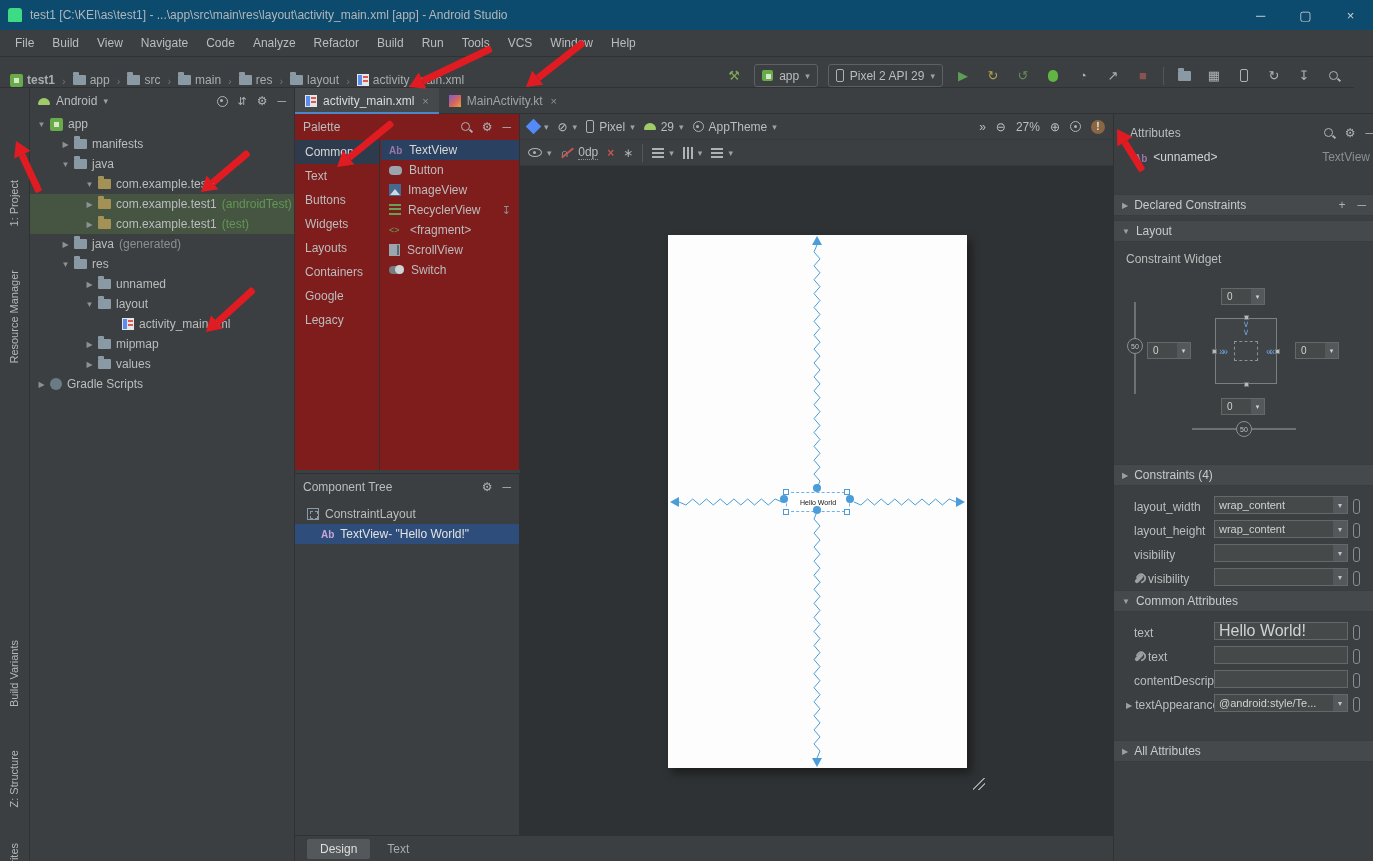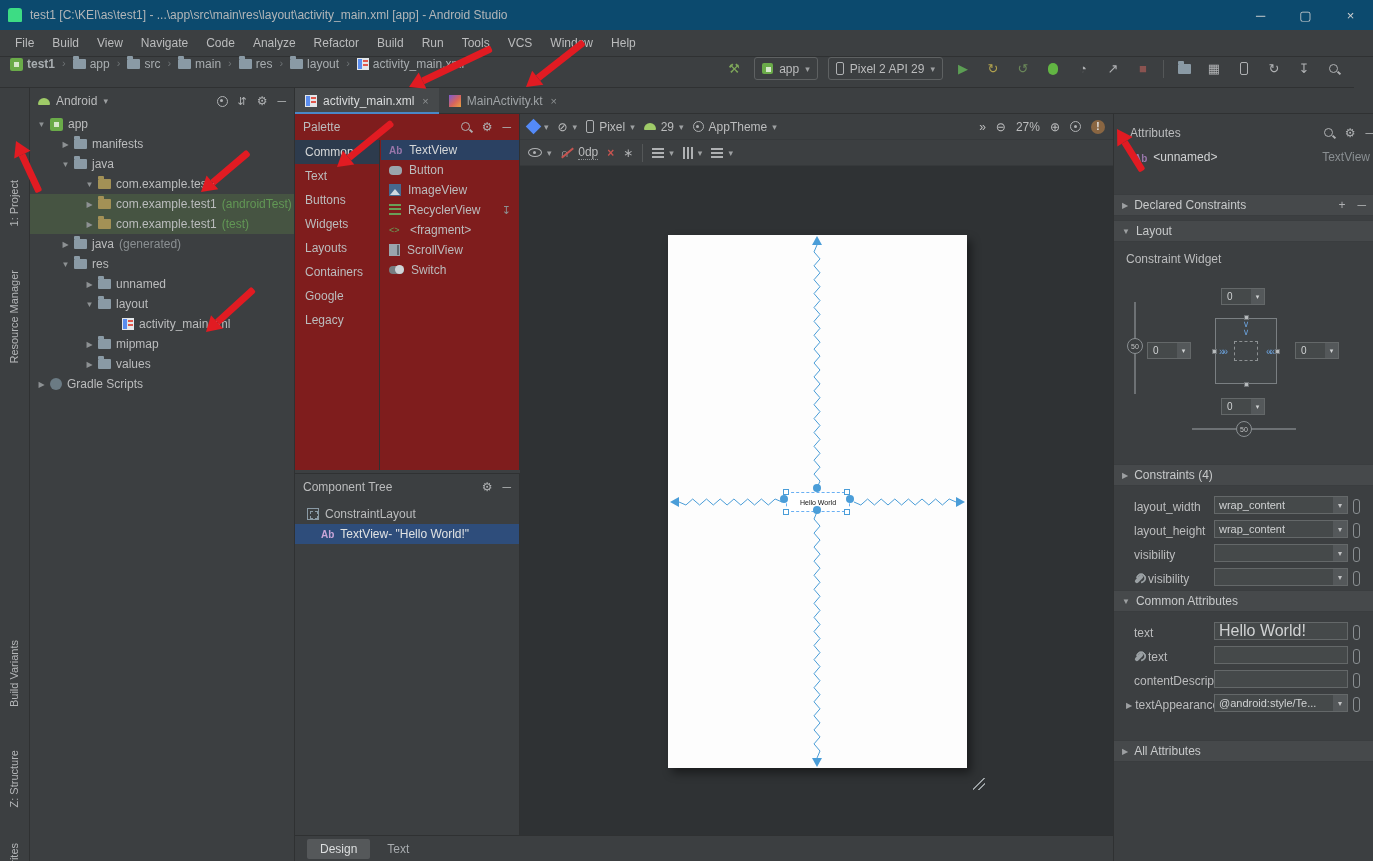--- a/index.html
+++ b/index.html
@@ -9,21 +9,21 @@
 
 .titlebar{left:0;top:0;width:1373px;height:30px;background:#0c4a6e;display:flex;align-items:center;padding-left:8px;color:#b3b6b8}
 .droid{width:14px;height:14px;margin-right:8px;background:#3ddc84;border-radius:3px 3px 1px 1px}
 .wtitle{font-size:12px;white-space:nowrap}
 .wbtns{margin-left:auto;display:flex}
 .wbtn{width:45px;height:30px;display:flex;align-items:center;justify-content:center;color:#cfd1d2;font-size:13px;cursor:default}
 
 .menubar{left:0;top:30px;width:1373px;height:27px;background:#3c3f41;display:flex;align-items:center;padding-left:6px;border-bottom:1px solid #2f3132}
 .menu-item{padding:0 9px;height:27px;display:flex;align-items:center}
 
-.toolbar{left:0;top:57px;width:1354px;height:31px;background:#3c3f41;border-bottom:1px solid #2f3132;display:flex;align-items:flex-start;padding:0 10px;gap:4px}
+.toolbar{left:0;top:57px;width:1354px;height:31px;background:#3c3f41;border-bottom:1px solid #2f3132;display:flex;align-items:flex-end;padding:0 10px;gap:4px}
 .bc-item{display:flex;align-items:center;gap:4px;color:#a8adb0;white-space:nowrap}
 .bc-sep{color:#6e7375;margin:0 3px;font-size:11px}
 .tb-right{margin-left:auto;display:flex;align-items:center;gap:10px}
 .tbicon{width:20px;height:20px;display:flex;align-items:center;justify-content:center;font-size:13px;color:#afb1b3}
 .combo{display:flex;align-items:center;gap:6px;height:23px;border:1px solid #5e6162;border-radius:3px;padding:0 7px;color:#bbbcbd;white-space:nowrap}
 .dd{font-size:9px;color:#9da0a2}
 .vsep{width:1px;height:18px;background:#545758}
 
 .icf{width:13px;height:10px;background:var(--fc,#8a9aa5);border-radius:1px;position:relative;display:inline-block;flex:none}
 .icf::before{content:'';position:absolute;top:-3px;left:0;width:6px;height:3px;background:var(--fc,#8a9aa5);border-radius:1px 1px 0 0}

